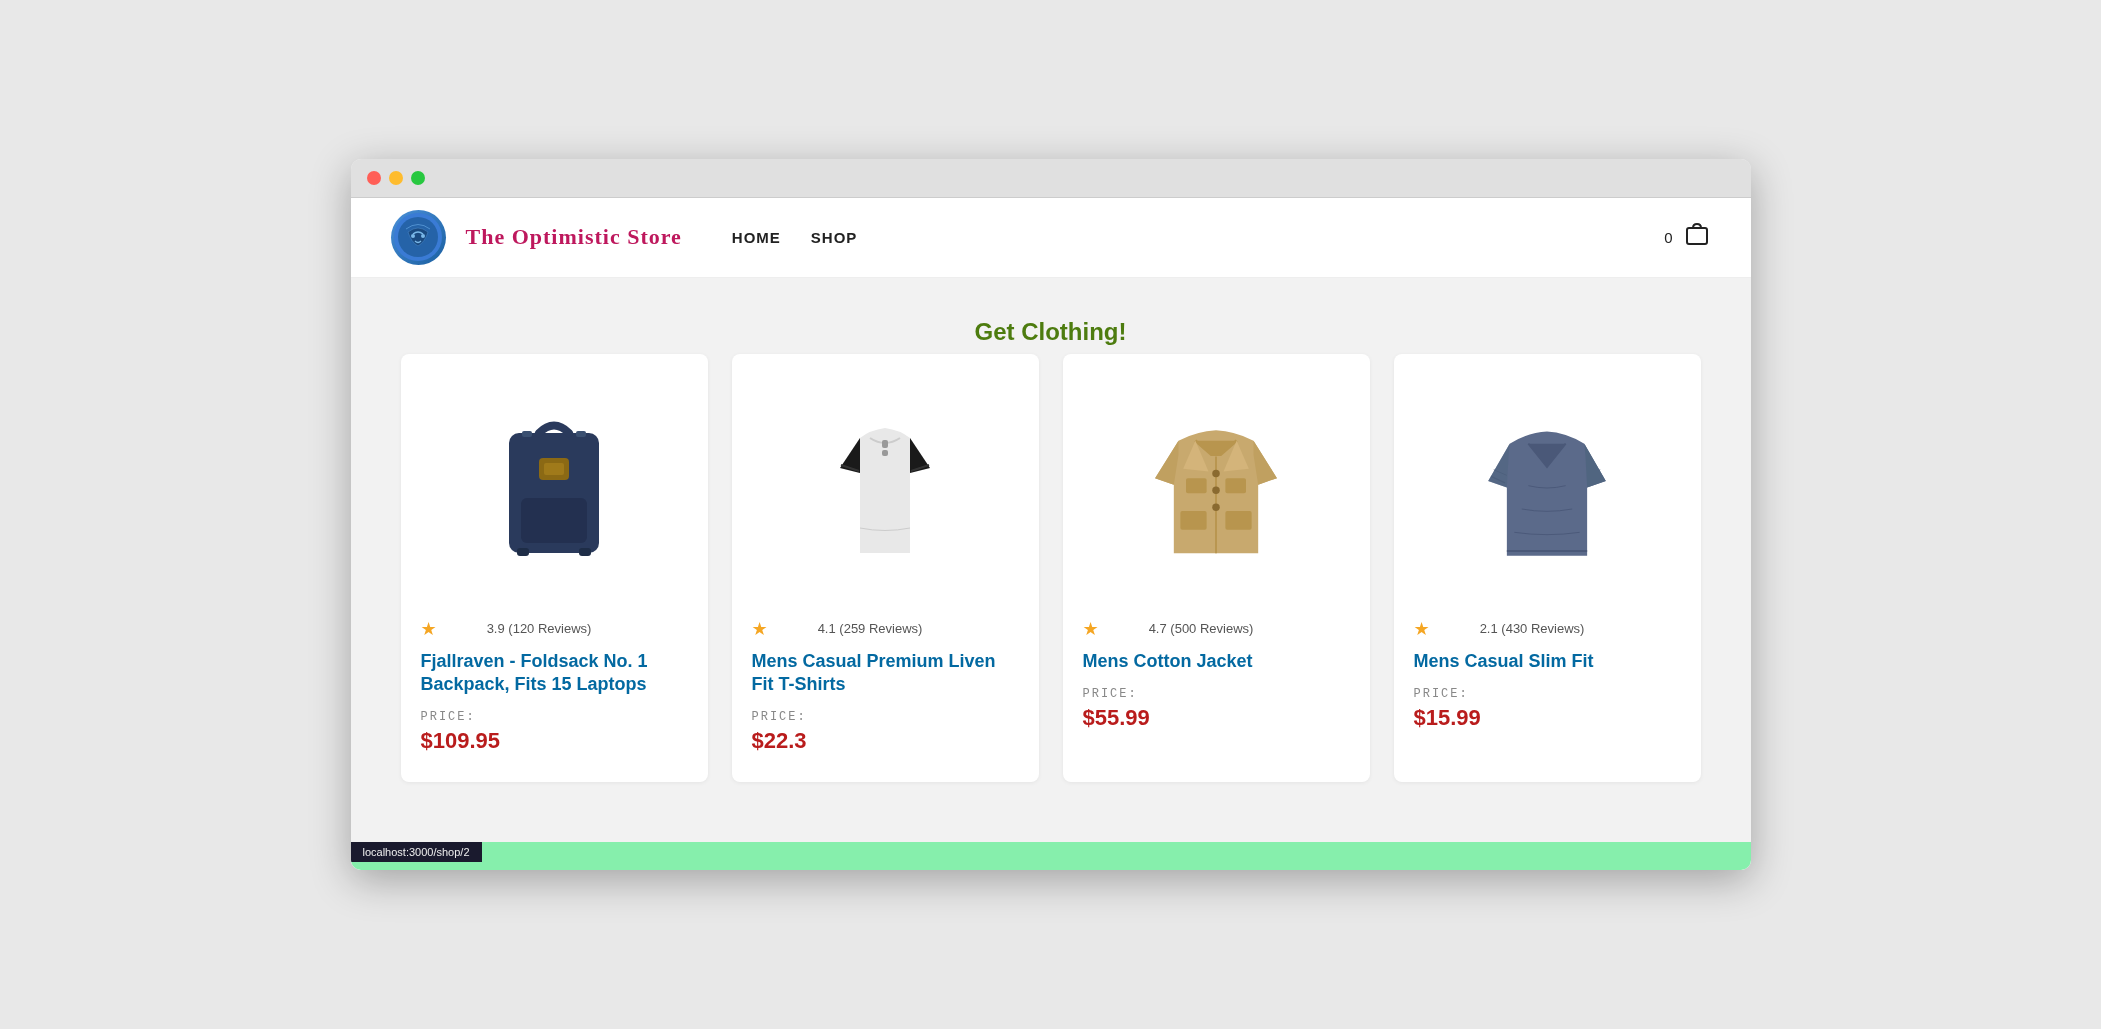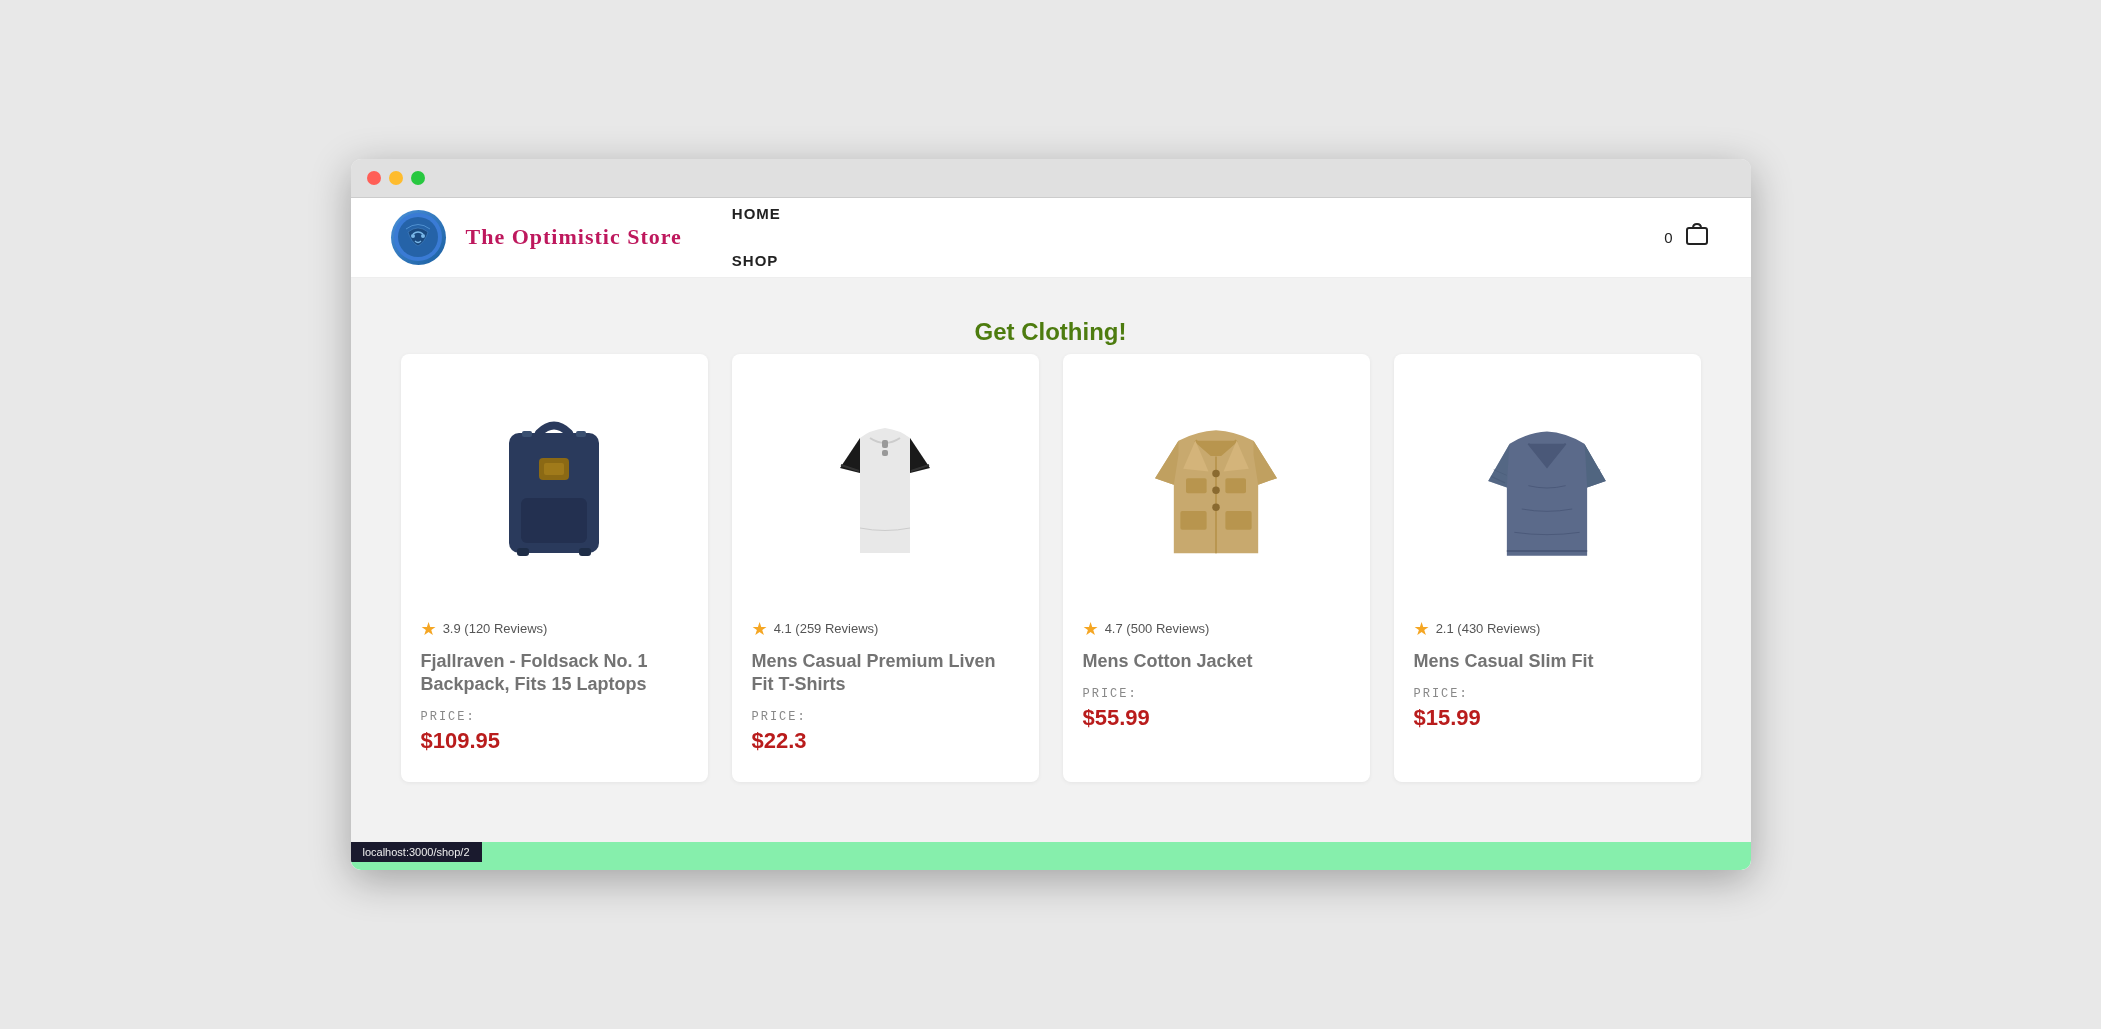--- a/index.html
+++ b/index.html
@@ -64,21 +64,20 @@
       font-family: Liberation Serif, serif;
       font-size: 22px;
       font-weight: 600;
       color: #be185d;
       letter-spacing: 1px;
     }
     .nav-links {
       display: flex;
       gap: 30px;
       margin-left: 30px;
-      flex-direction: column;
     }
     .nav-link {
       font-size: 15px;
       font-weight: 700;
       color: #222;
       text-decoration: none;
       letter-spacing: 1px;
       cursor: pointer;
     }
     .navbar-right {
@@ -152,25 +151,26 @@
       gap: 6px;
       margin-bottom: 10px;
     }
     .star-icon {
       color: #f5a623;
       font-size: 18px;
     }
     .rating-text {
       font-size: 13px;
       color: #555;
+      margin-left: 44px;
     }
     .product-name {
       font-size: 18px;
       font-weight: 700;
-      color: #737373;
+      color: #0369a1;
       margin-bottom: 14px;
       line-height: 1.3;
     }
     .price-label {
       font-size: 12px;
       font-family: 'Courier New', monospace;
       color: #888;
       letter-spacing: 2px;
       text-transform: uppercase;
       margin-bottom: 4px;

